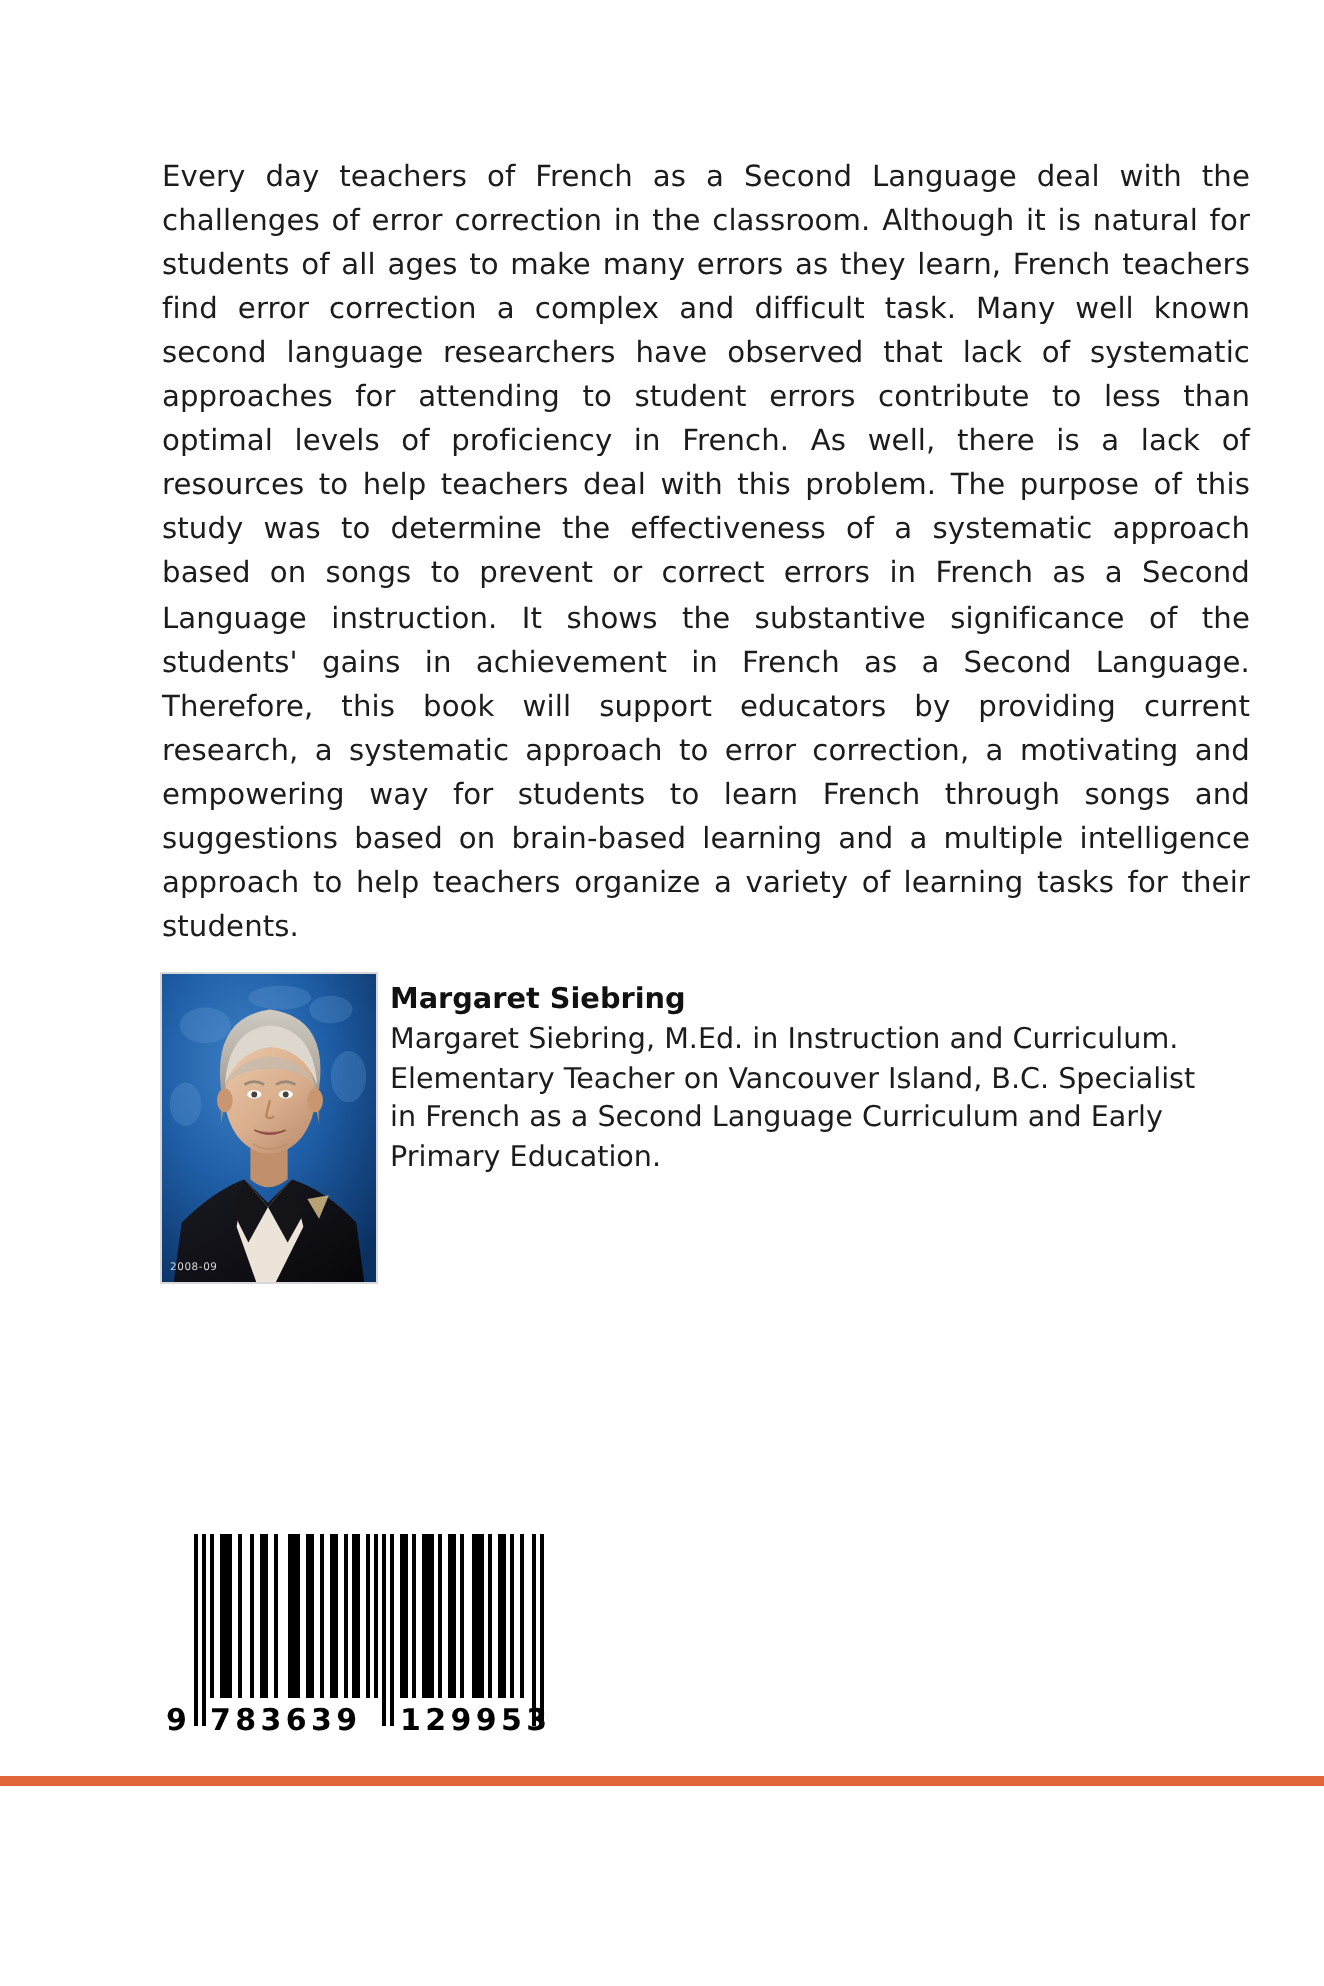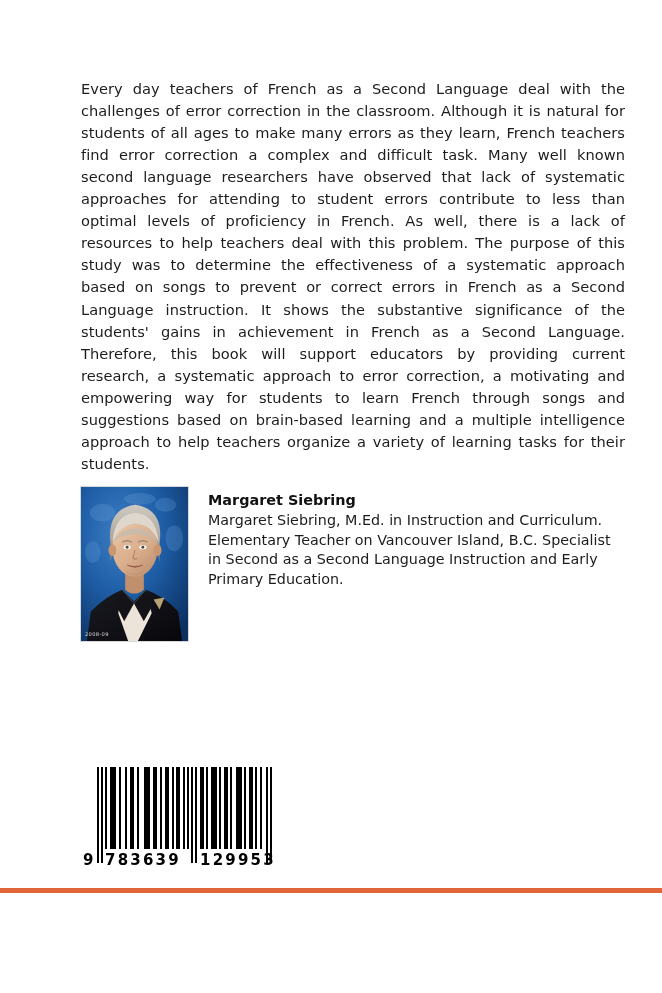--- a/index.html
+++ b/index.html
@@ -65,21 +65,21 @@
     position: absolute;
     left: 4px;
     bottom: 4px;
     font-size: 5.2px;
     color: #d8d8d8;
     letter-spacing: 0.3px;
     font-family: "DejaVu Sans", sans-serif;
   }
 
   .author-text {
-    margin-left: 19px;
+    margin-left: 6px;
     padding-top: 5px;
     width: 415px;
   }
 
   .author-name {
     font-size: 14.4px;
     font-weight: bold;
     line-height: 19px;
     color: #111111;
   }
@@ -204,21 +204,21 @@
         <path d="M 47 79 Q 55 84 63 79 Q 55 81 47 79 Z" fill="#a96258"></path>
         <path d="M 47 79 Q 55 83 63 79" stroke="#8d4e45" stroke-width="0.8" fill="none"></path>
 
         <path d="M 46 86 Q 55 91 64 86" stroke="#bd8a66" stroke-width="0.9" fill="none" opacity="0.6"></path>
       </svg>
       <span class="photo-date">2008-09</span>
     </div>
 
     <div class="author-text">
       <div class="author-name">Margaret Siebring</div>
-      <div class="author-bio">Margaret Siebring, M.Ed. in Instruction and Curriculum. Elementary Teacher on Vancouver Island, B.C. Specialist in Second as a Second Language Instruction and Early Primary Education.</div>
+      <div class="author-bio">Margaret Siebring, M.Ed. in Instruction and Curriculum. Elementary Teacher on Vancouver Island, B.C. Specialist in French as a Second Language Curriculum and Early Primary Education.</div>
     </div>
   </div>
 
   <div class="barcode-area">
 
     <div class="barcode">
       <svg width="196" height="106" viewBox="0 0 196 106">
         <rect x="0" y="0" width="196" height="106" fill="#ffffff"></rect>
         <g fill="#000000">
 

